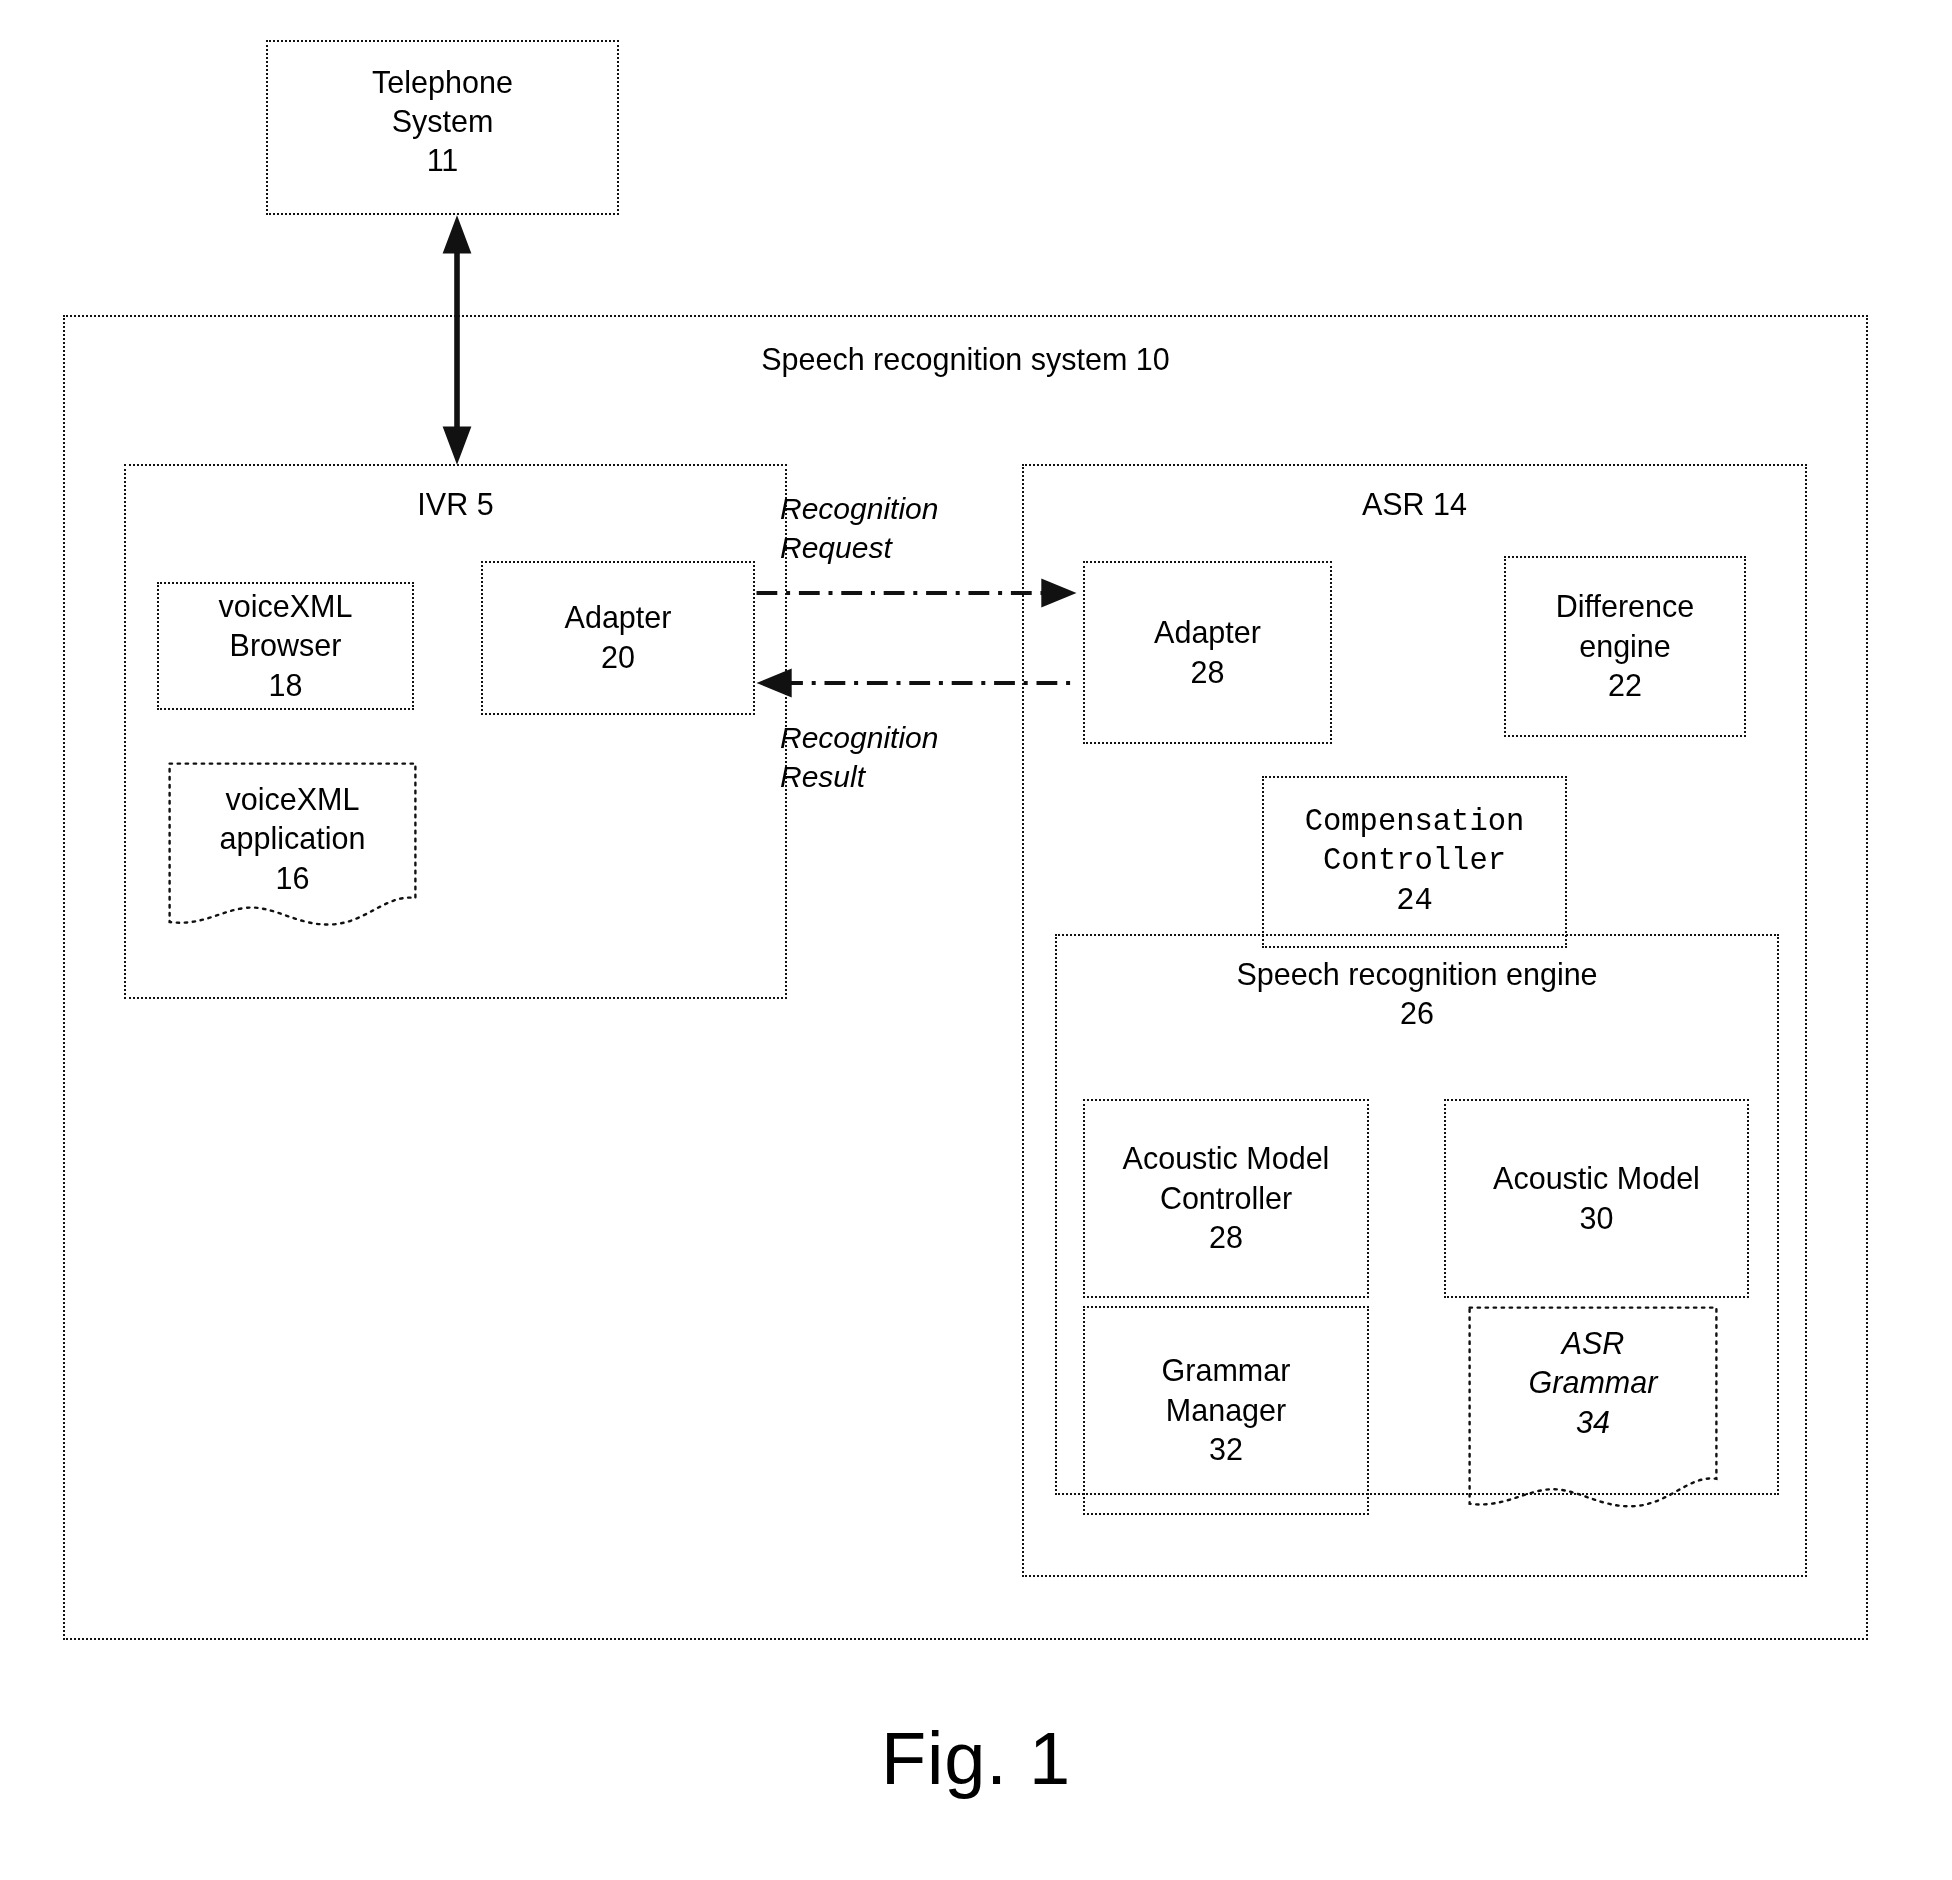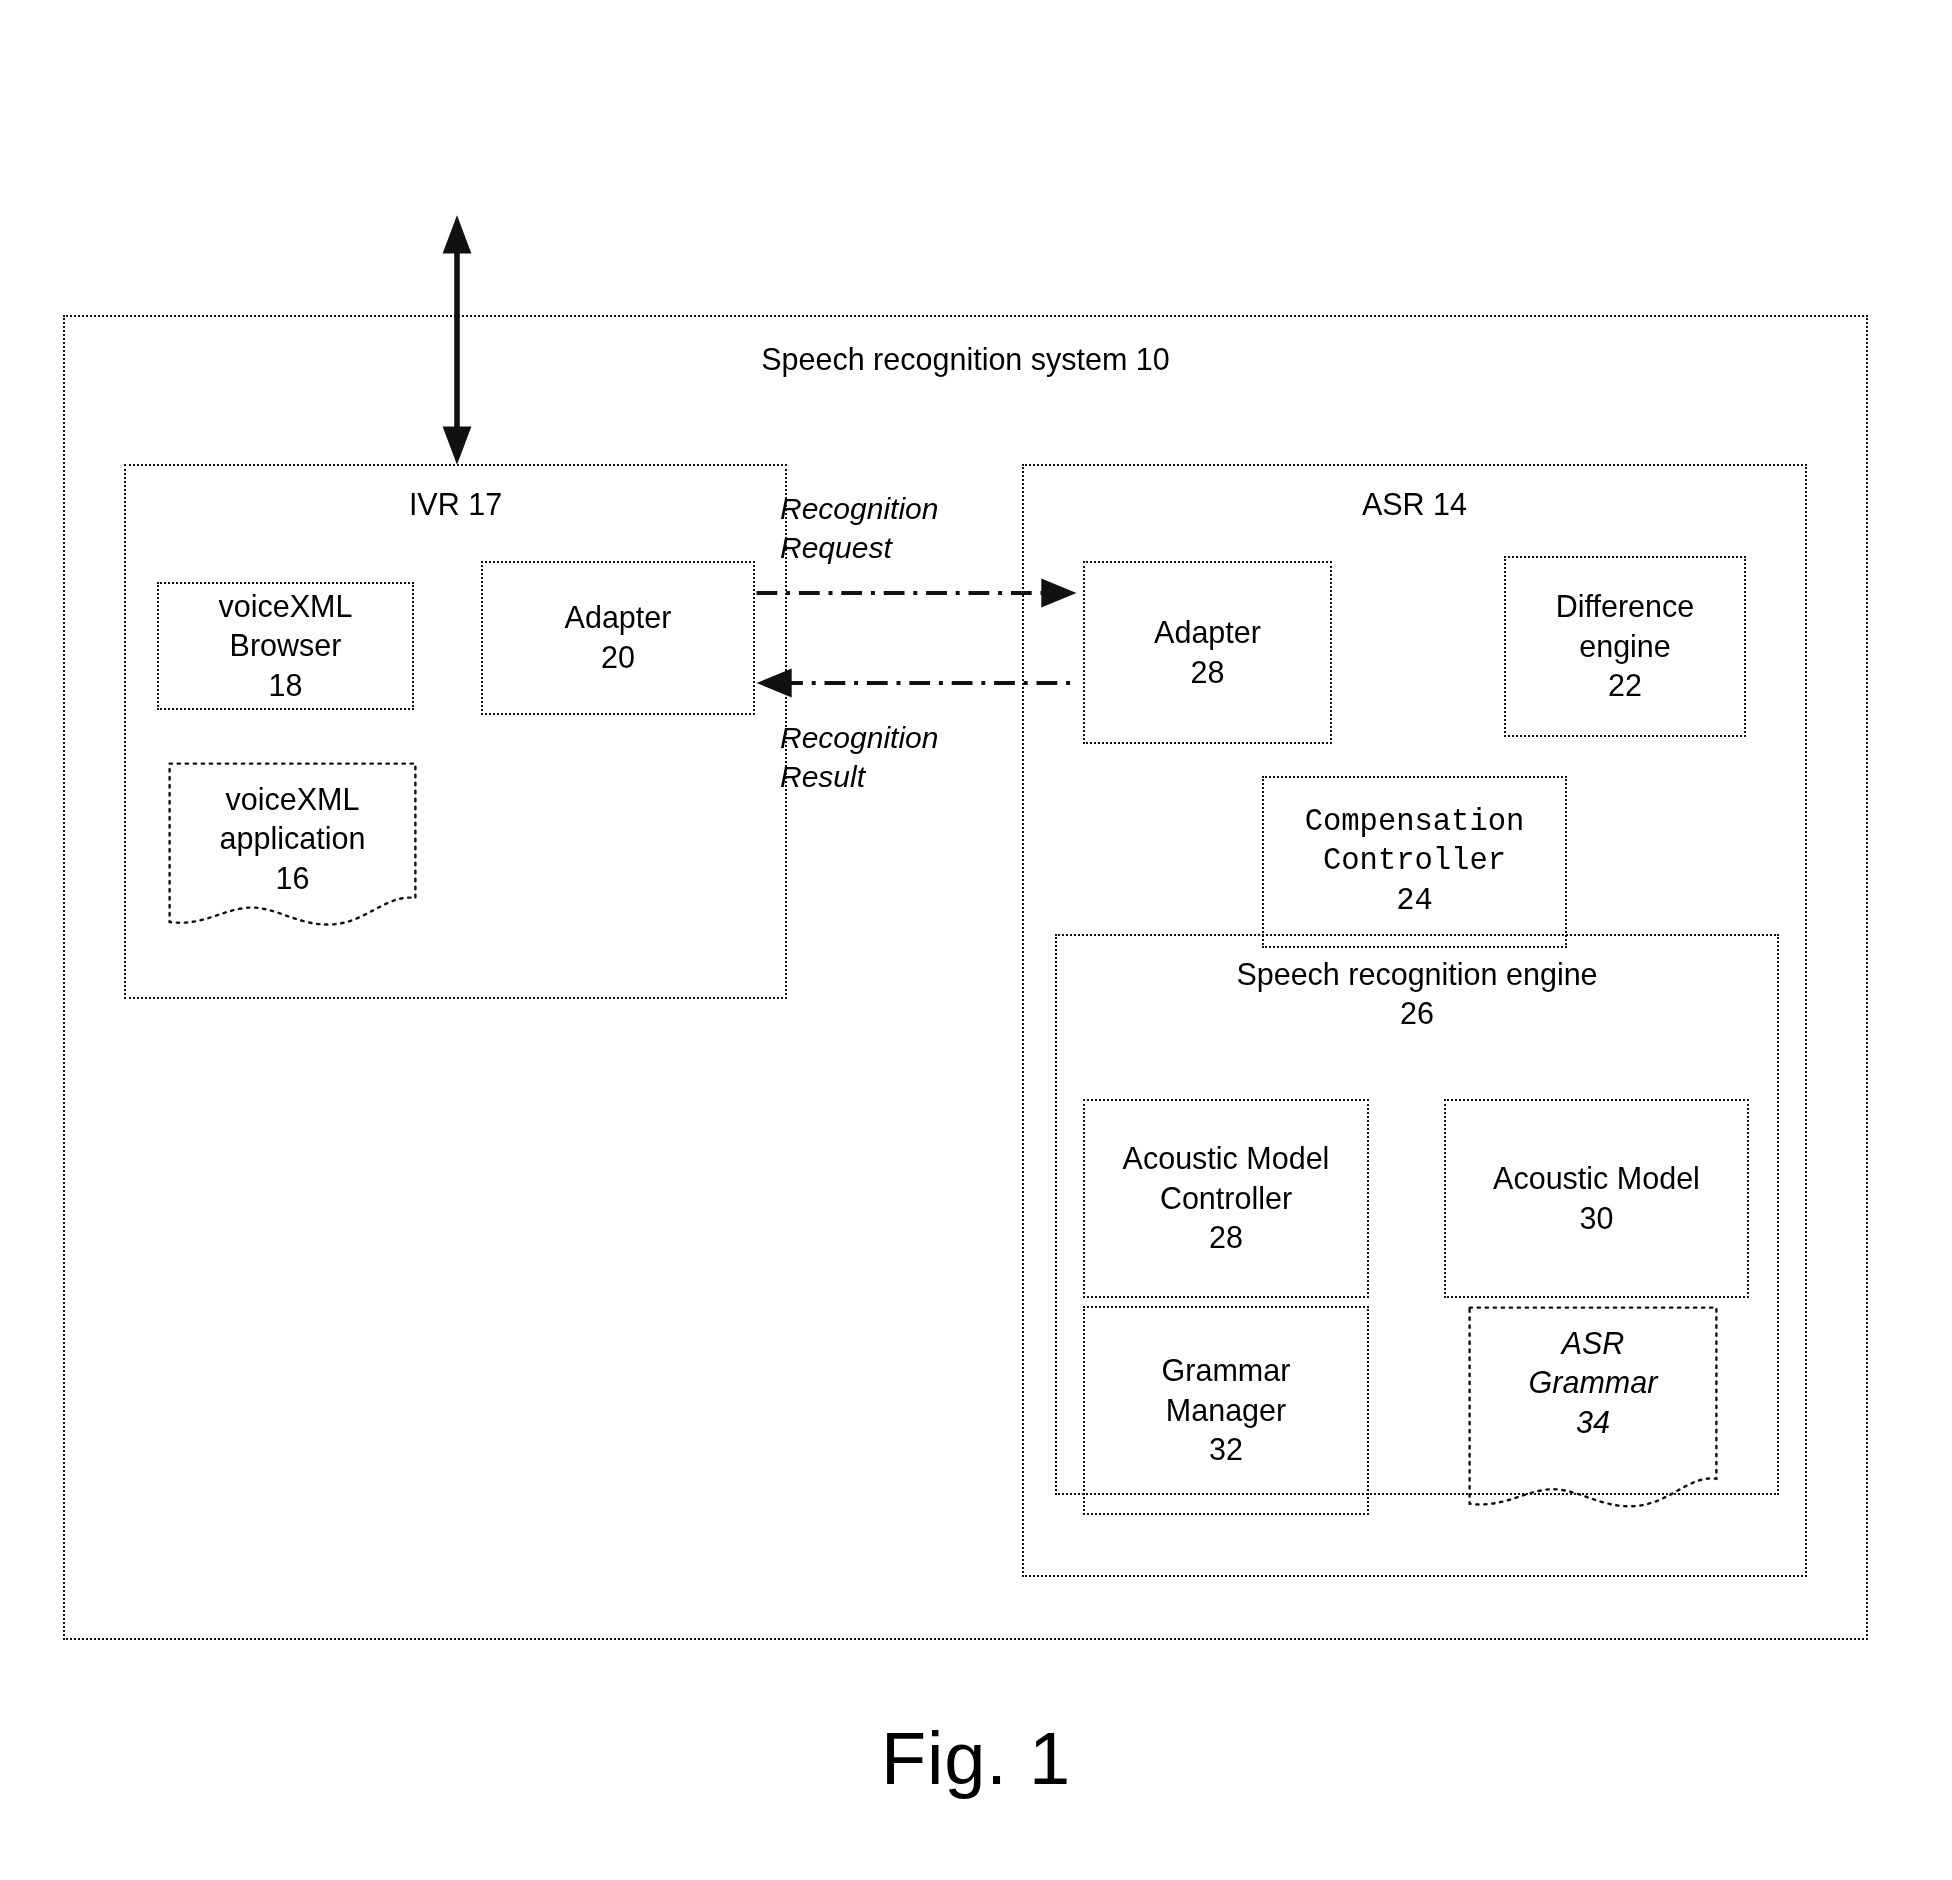--- a/index.html
+++ b/index.html
@@ -98,35 +98,40 @@
     text-align: center;
     font-size: 74px;
     letter-spacing: 0.8px;
   }
 </style>
 </head>
 <body>
 
 <div id="figure">
 
+  <div class="box" style="left:266px; top:40px; width:353px; height:175px;">
+    <div class="box-title" style="top:21px;">Telephone
+System
+11</div>
+  </div>
 
   <div class="conn" style="left:417px; top:215px; width:80px; height:250px;">
     <svg viewBox="0 0 100 312" width="80" height="250">
       <line x1="50" y1="14" x2="50" y2="298" stroke="#111111" stroke-width="7"></line>
       <polygon points="50,0 32,48 68,48" fill="#111111"></polygon>
       <polygon points="50,312 32,264 68,264" fill="#111111"></polygon>
     </svg>
   </div>
 
   <div class="box" style="left:63px; top:315px; width:1805px; height:1325px;">
     <div class="box-title" style="top:22.5px;">Speech recognition system 10</div>
   </div>
 
   <div class="box" style="left:124px; top:464px; width:663px; height:535px;">
-    <div class="box-title" style="top:19px;">IVR 17</div>
+    <div class="box-title" style="top:19px;">IVR 5</div>
   </div>
 
   <div class="leaf" style="left:157px; top:582px; width:257px; height:128px;">voiceXML
 Browser
 18</div>
 
   <div class="doc" style="left:168px; top:762px; width:249px; height:172px;">
     <svg viewBox="0 0 310 215" preserveAspectRatio="none">
       <path d="M 2,2 L 308,2 L 308,170 C 272,165 248,200 205,203 C 160,206 130,176 92,183 C 62,188 40,205 2,200 Z" fill="none" stroke="#111111" stroke-width="3" stroke-dasharray="3,7" stroke-linecap="round"></path>
     </svg>

